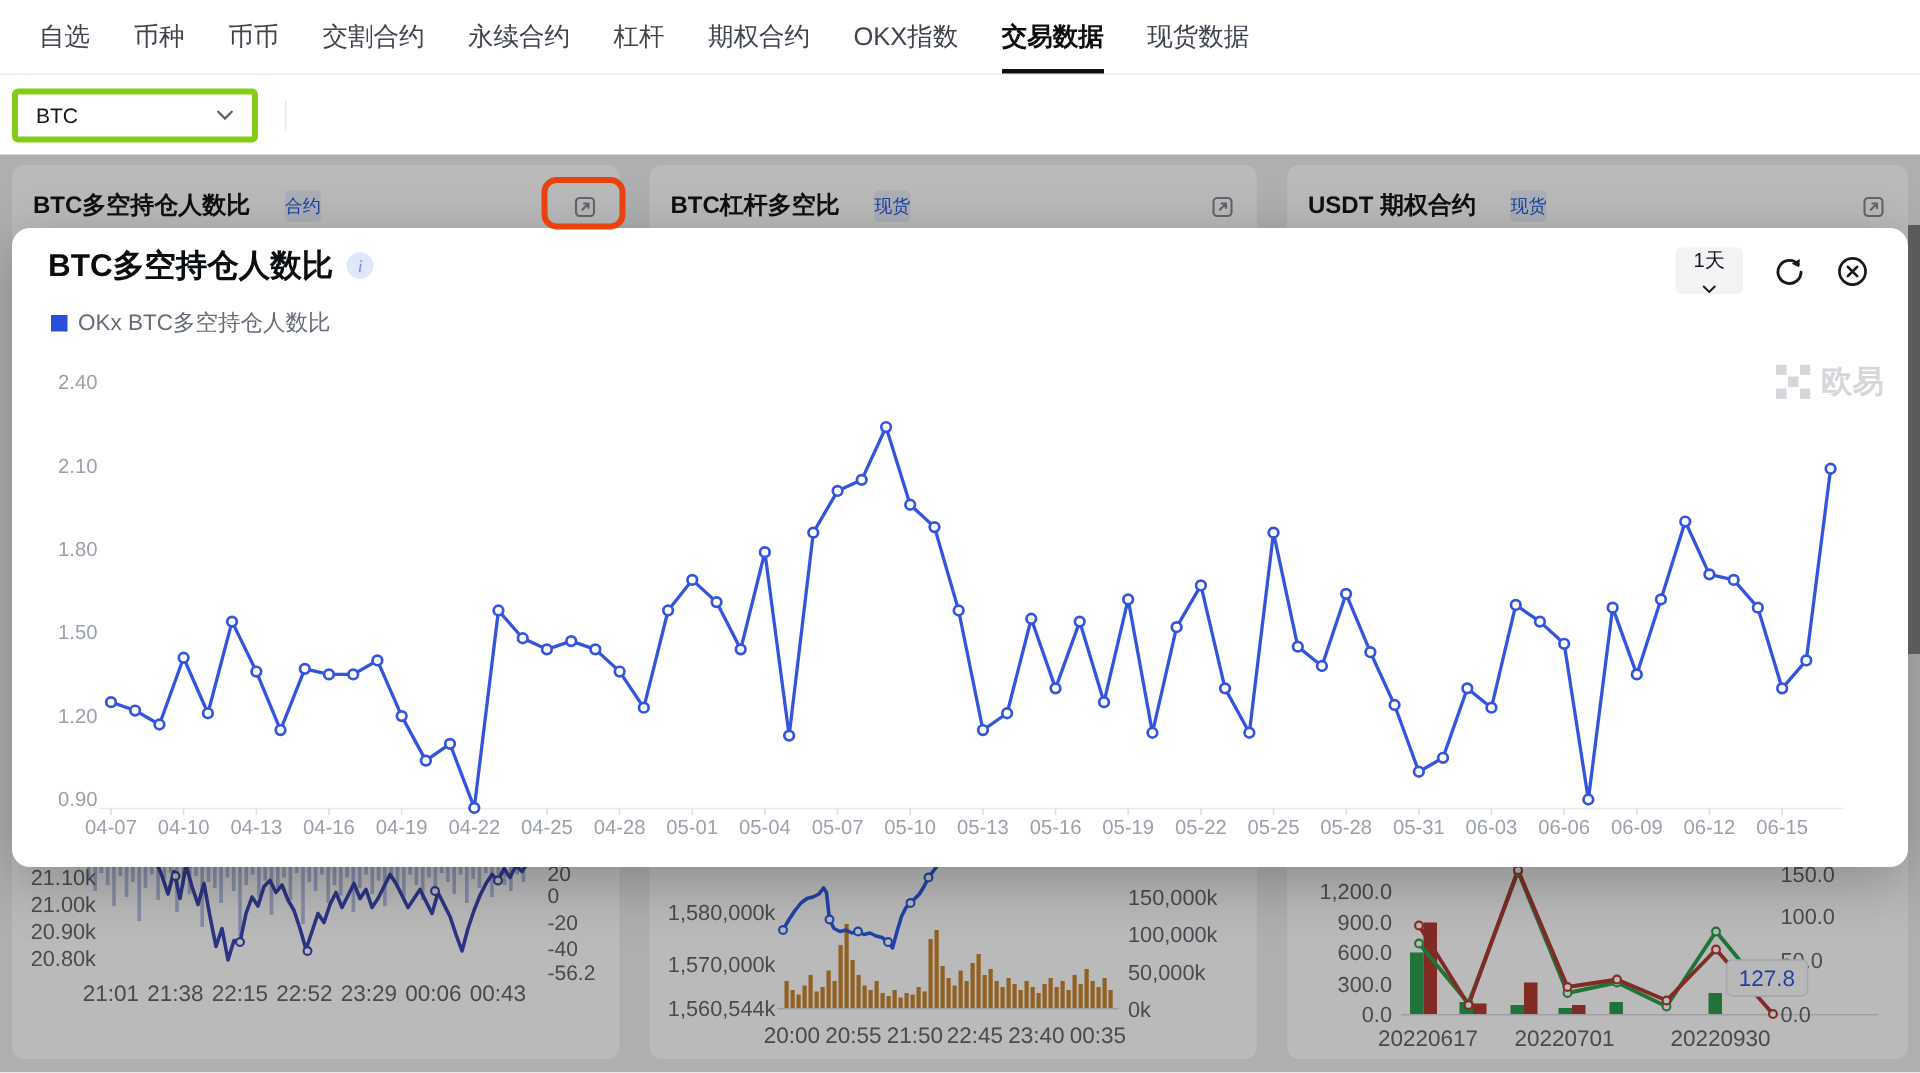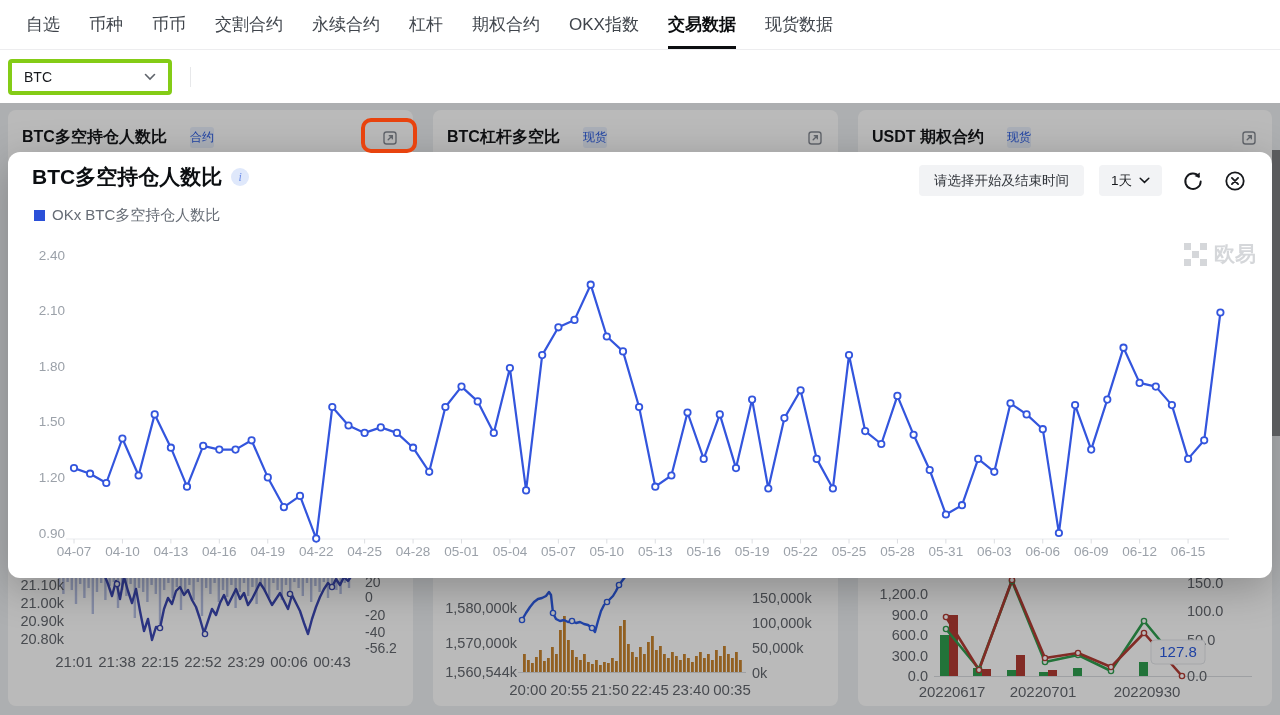--- a/index.html
+++ b/index.html
@@ -39,21 +39,21 @@
          box-shadow:0 10px 40px rgba(0,0,0,0.25);z-index:50;}
   .m-title-row{position:absolute;left:24px;top:11px;display:flex;align-items:center;gap:9px;}
   .m-title{font-size:21px;font-weight:700;color:#0b0e11;}
   .info{width:18px;height:18px;border-radius:50%;background:#dfe8fb;color:#6f8fe8;font-size:12px;
         font-style:italic;font-family:"Liberation Serif","DejaVu Serif",serif;display:flex;align-items:center;
         justify-content:center;cursor:pointer;}
   .m-controls{position:absolute;top:13px;right:26px;display:flex;align-items:center;gap:15px;}
   .range-btn{border:none;background:#f2f3f5;border-radius:4px;height:31px;padding:0 15px;font-size:13.5px;
              color:#33373d;cursor:pointer;font-family:inherit;}
   .interval{border:none;background:#f2f3f5;border-radius:4px;height:31px;padding:0 12px;font-size:13.5px;
-            color:#16181c;cursor:pointer;display:flex;align-items:center;gap:7px;font-family:inherit;}
+            color:#16181c;cursor:pointer;display:flex;align-items:center;gap:7px;font-family:inherit;flex-direction:column;}
   .icon-btn{width:22px;height:22px;cursor:pointer;display:block;margin-left:5px;}
   .legend{position:absolute;left:26px;top:54px;display:flex;align-items:center;gap:7px;font-size:15px;color:#666c75;}
   .legend-swatch{width:11px;height:11px;background:#2b50d8;display:inline-block;}
   #mainchart{position:absolute;left:0;top:0;}
   .watermark{position:absolute;left:1176px;top:88px;display:flex;align-items:center;gap:7px;
              color:#d5d7da;font-size:21px;font-weight:700;}
   
   .highlight{position:absolute;left:361px;top:118px;width:56px;height:35px;border:4px solid #e8430e;
              border-radius:10px;z-index:60;box-sizing:border-box;}
 </style>
@@ -464,21 +464,20 @@
         <circle cx="1163.9" cy="253.1" r="3.2" fill="#fff" stroke="#3355dd" stroke-width="1.8"></circle>
         <circle cx="1180.1" cy="306.9" r="3.2" fill="#fff" stroke="#3355dd" stroke-width="1.8"></circle>
         <circle cx="1196.2" cy="288.3" r="3.2" fill="#fff" stroke="#3355dd" stroke-width="1.8"></circle>
         <circle cx="1212.4" cy="160.5" r="3.2" fill="#fff" stroke="#3355dd" stroke-width="1.8"></circle>
       </svg>
     <div class="m-title-row">
       <span class="m-title">BTC多空持仓人数比</span>
       <span class="info">i</span>
     </div>
     <div class="m-controls">
-      <button class="range-btn">请选择开始及结束时间</button>
       <button class="interval">
         <span>1天</span>
         <svg width="11" height="7" viewBox="0 0 11 7">
             <path d="M1.2 1.2 L5.5 5.4 L9.8 1.2" fill="none" stroke="#16181c" stroke-width="1.5" stroke-linecap="round"></path>
           </svg>
       </button>
       <svg class="icon-btn" viewBox="0 0 22 22" width="22" height="22">
         <path d="M16.9 6.3 A 7.7 7.7 0 1 0 18.7 11.4" fill="none" stroke="#16181c" stroke-width="1.9" stroke-linecap="round"></path>
         <path d="M17.9 2.6 L17.4 8.1 L12.5 5.9 Z" fill="#16181c"></path>
       </svg>

